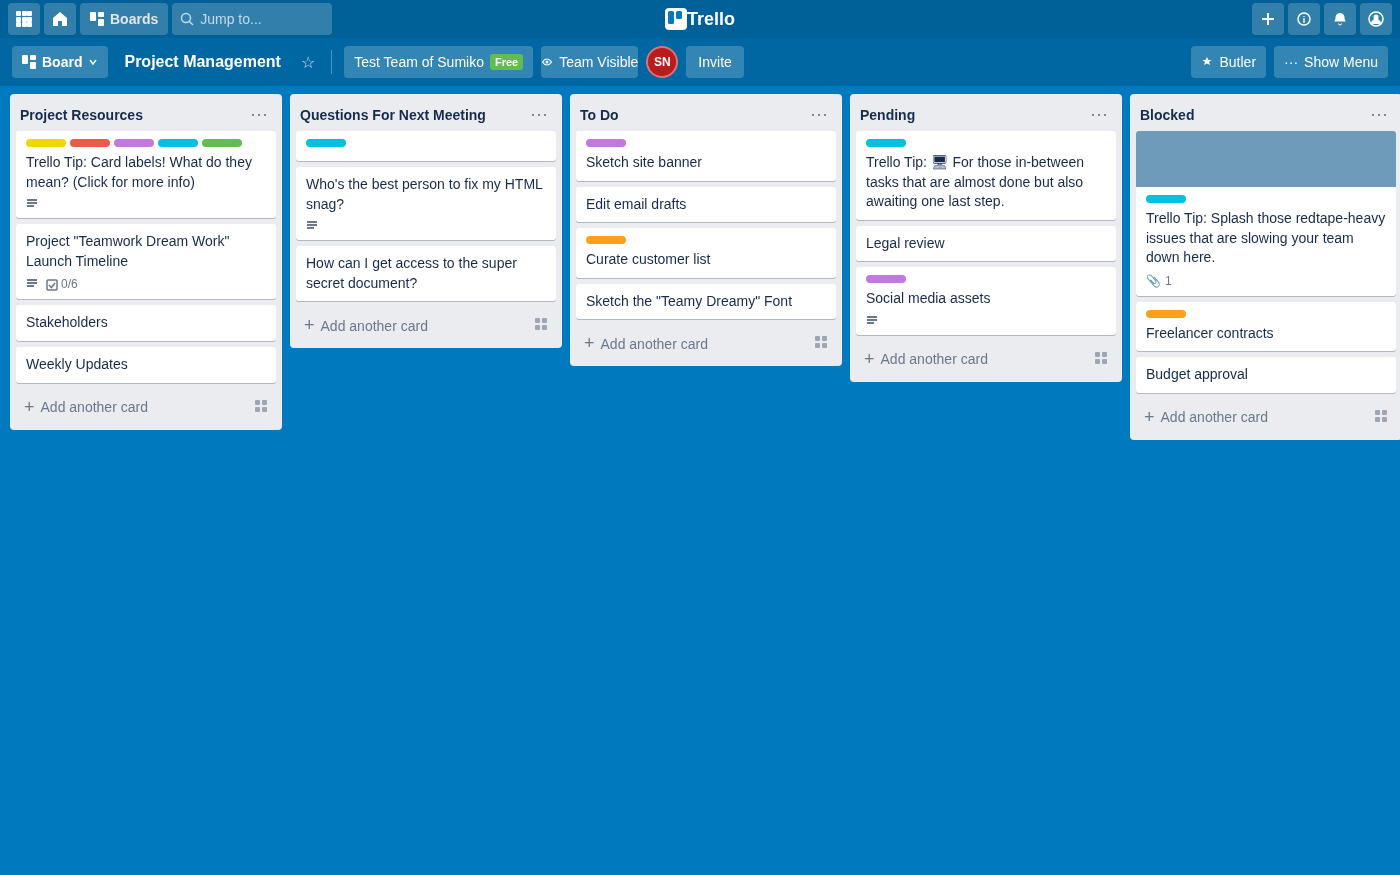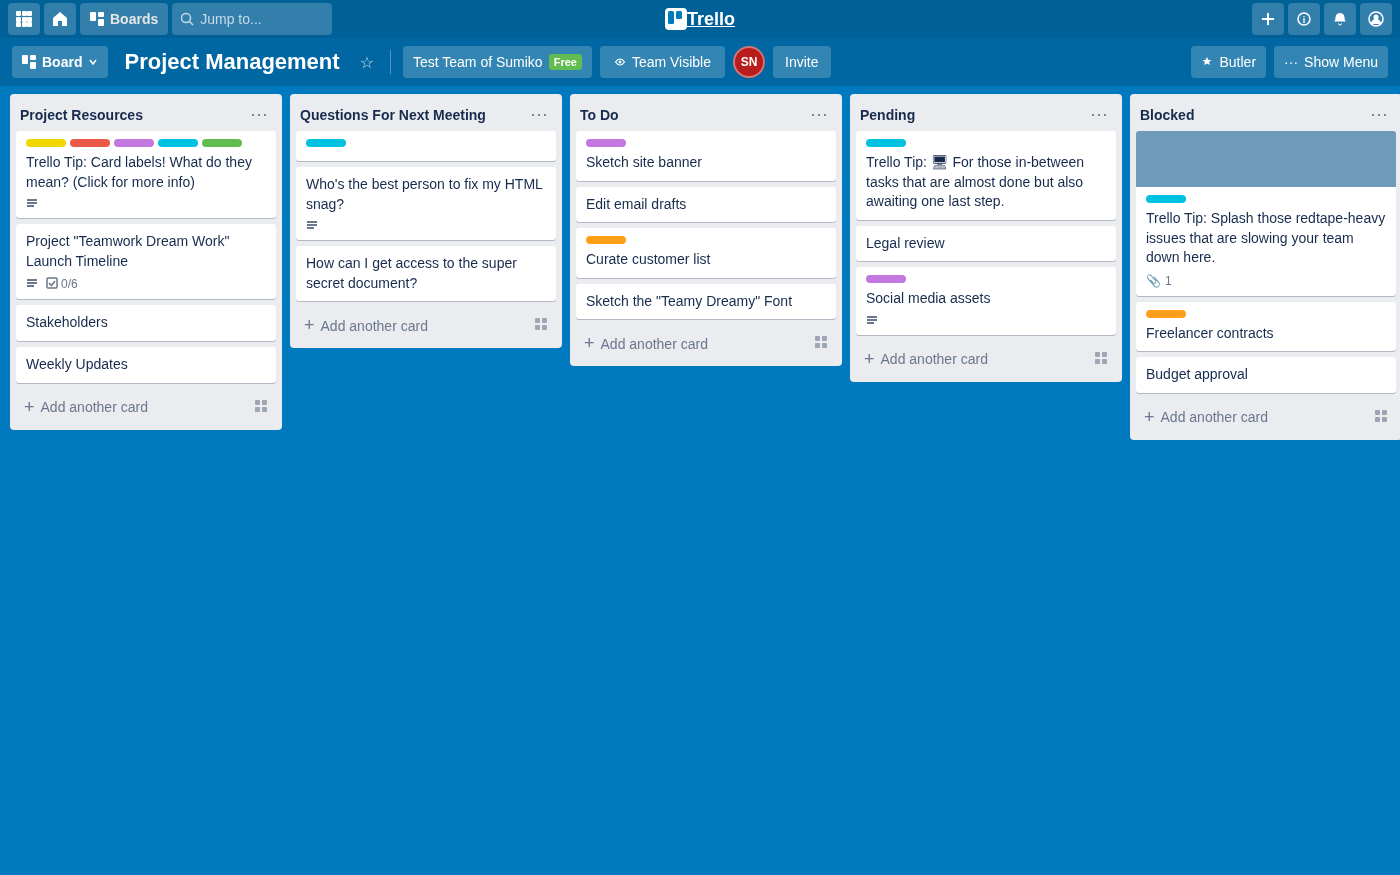--- a/index.html
+++ b/index.html
@@ -55,21 +55,21 @@
       width: 120px;
     }
     .search-bar input::placeholder { color: rgba(255,255,255,0.7); }
     .trello-logo {
       position: absolute;
       left: 50%;
       transform: translateX(-50%);
       color: #fff;
       font-size: 18px;
       font-weight: 700;
-      display: flex; align-items: flex-end;  text-decoration: underline;
+      display: flex; align-items: flex-end; 
     }
     .top-nav-right {
       margin-left: auto;
       display: flex; align-items: center; gap: 4px;
     }
 
     
     .board-header {
       background: rgba(0,0,0,0.15);
       height: 48px;
@@ -85,21 +85,21 @@
       border-radius: 4px;
       color: #fff;
       font-size: 14px;
       font-weight: 600;
       padding: 0 10px;
       height: 32px;
       cursor: pointer;
     }
     .board-title {
       color: #fff;
-      font-size: 22px;
+      font-size: 16px;
       font-weight: 700;
       padding: 4px 8px;
       border-radius: 4px;
       cursor: pointer;
     }
     .star-btn {
       background: transparent;
       border: none;
       color: rgba(255,255,255,0.8);
       font-size: 16px;
@@ -130,21 +130,21 @@
       padding: 2px 5px;
       border-radius: 3px;
     }
     .visibility-btn {
       display: flex; align-items: center; gap: 6px;
       background: rgba(255,255,255,0.2);
       border: none;
       border-radius: 4px;
       color: #fff;
       font-size: 14px;
-      padding: 0 14px;
+      padding: 0 0;
       height: 32px;
       cursor: pointer;
     }
     .avatar {
       width: 32px; height: 32px;
       border-radius: 50%;
       background: #b91c1c;
       color: #fff;
       font-size: 12px;
       font-weight: 700;
@@ -263,21 +263,21 @@
     }
     .card-meta {
       display: flex;
       align-items: center;
       gap: 8px;
       margin-top: 6px;
       color: #6b778c;
       font-size: 12px;
     }
     .card-meta-icon {
-      display: flex; align-items: flex-start; gap: 3px;
+      display: flex; align-items: flex-end; gap: 3px;
     }
     .card-attachment {
       display: flex; align-items: center; gap: 4px;
       font-size: 12px;
       color: #6b778c;
       margin-top: 6px;
     }
 
     
     .add-card-btn {

